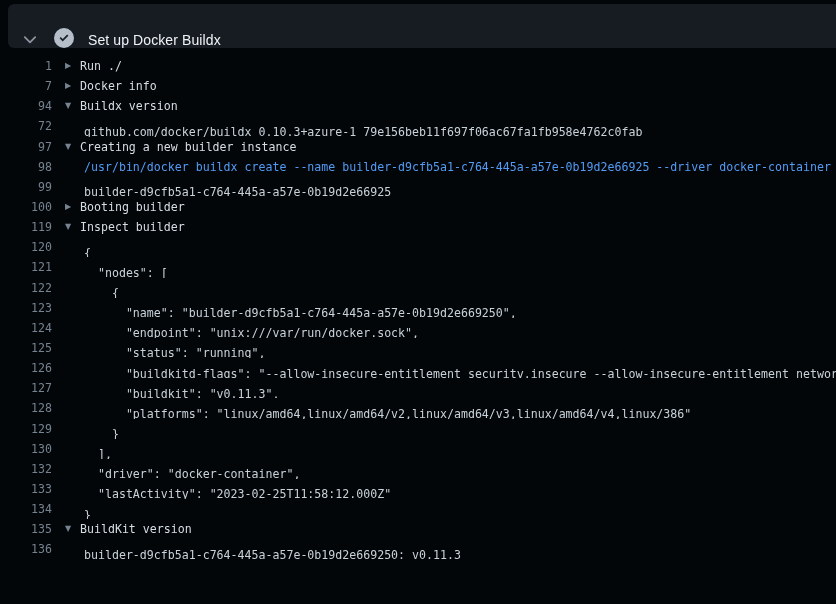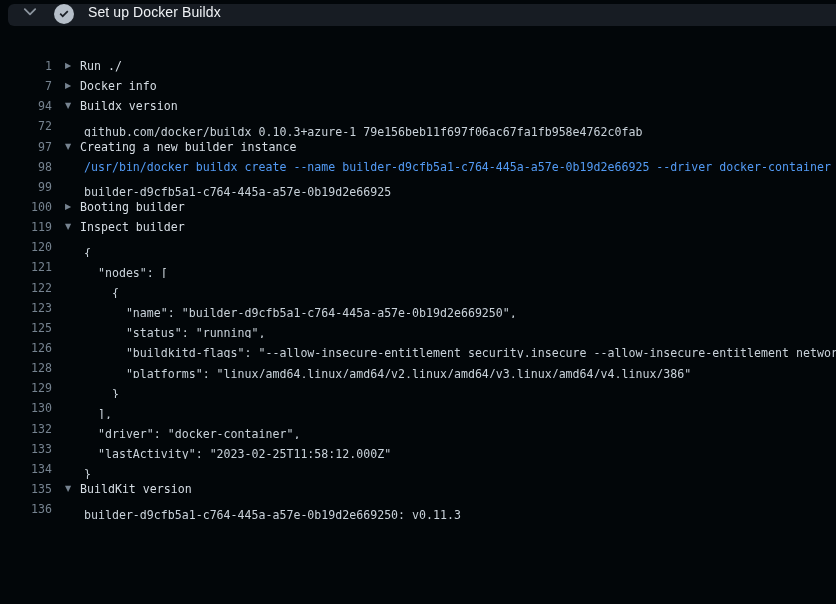--- a/index.html
+++ b/index.html
@@ -2,24 +2,24 @@
 <html><head>
 <meta charset="utf-8">
 <style>
   * { margin:0; padding:0; box-sizing:border-box; }
   html,body { width:836px; height:604px; overflow:hidden; }
   body {
     background:#020609;
     font-family:"Liberation Sans","DejaVu Sans",sans-serif;
   }
   .step-header {
-    position:absolute; left:8px; top:4px; right:0; height:22px;
+    position:absolute; left:8px; top:4px; right:0; height:44px;
     background:#171c23;
     border-radius:6px 0 0 6px;
-    display:flex; align-items:flex-start;
+    display:flex; align-items:flex-end;
     padding:0 14px;
     cursor:pointer;
   }
   .chev { width:16px; height:16px; color:#8b949e; flex-shrink:0; }
   .status { width:20px; height:20px; margin-left:16px; flex-shrink:0; }
   .step-title {
     margin-left:14px;
     color:#f0f3f6; font-size:14px; font-weight:400; letter-spacing:.1px;
     white-space:nowrap;
   }
@@ -74,22 +74,24 @@
     <div class="row"><span class="ln">72</span><span class="text out">github.com/docker/buildx 0.10.3+azure-1 79e156beb11f697f06ac67fa1fb958e4762c0fab</span></div>
     <div class="row group"><span class="ln">97</span><span class="arrow">▼</span><span class="gtitle">Creating a new builder instance</span></div>
     <div class="row"><span class="ln">98</span><span class="text cmd">/usr/bin/docker buildx create --name builder-d9cfb5a1-c764-445a-a57e-0b19d2e66925 --driver docker-container</span></div>
     <div class="row"><span class="ln">99</span><span class="text out">builder-d9cfb5a1-c764-445a-a57e-0b19d2e66925</span></div>
     <div class="row group"><span class="ln">100</span><span class="arrow">▶</span><span class="gtitle">Booting builder</span></div>
     <div class="row group"><span class="ln">119</span><span class="arrow">▼</span><span class="gtitle">Inspect builder</span></div>
     <div class="row"><span class="ln">120</span><span class="text out">{</span></div>
     <div class="row"><span class="ln">121</span><span class="text out">  "nodes": [</span></div>
     <div class="row"><span class="ln">122</span><span class="text out">    {</span></div>
     <div class="row"><span class="ln">123</span><span class="text out">      "name": "builder-d9cfb5a1-c764-445a-a57e-0b19d2e669250",</span></div>
+    <div class="row"><span class="ln">124</span><span class="text out">      "endpoint": "unix:///var/run/docker.sock",</span></div>
     <div class="row"><span class="ln">125</span><span class="text out">      "status": "running",</span></div>
     <div class="row"><span class="ln">126</span><span class="text out">      "buildkitd-flags": "--allow-insecure-entitlement security.insecure --allow-insecure-entitlement network.host",</span></div>
+    <div class="row"><span class="ln">127</span><span class="text out">      "buildkit": "v0.11.3",</span></div>
     <div class="row"><span class="ln">128</span><span class="text out">      "platforms": "linux/amd64,linux/amd64/v2,linux/amd64/v3,linux/amd64/v4,linux/386"</span></div>
     <div class="row"><span class="ln">129</span><span class="text out">    }</span></div>
     <div class="row"><span class="ln">130</span><span class="text out">  ],</span></div>
     <div class="row"><span class="ln">132</span><span class="text out">  "driver": "docker-container",</span></div>
     <div class="row"><span class="ln">133</span><span class="text out">  "lastActivity": "2023-02-25T11:58:12.000Z"</span></div>
     <div class="row"><span class="ln">134</span><span class="text out">}</span></div>
     <div class="row group"><span class="ln">135</span><span class="arrow">▼</span><span class="gtitle">BuildKit version</span></div>
     <div class="row"><span class="ln">136</span><span class="text out">builder-d9cfb5a1-c764-445a-a57e-0b19d2e669250: v0.11.3</span></div>
   </div>
 

